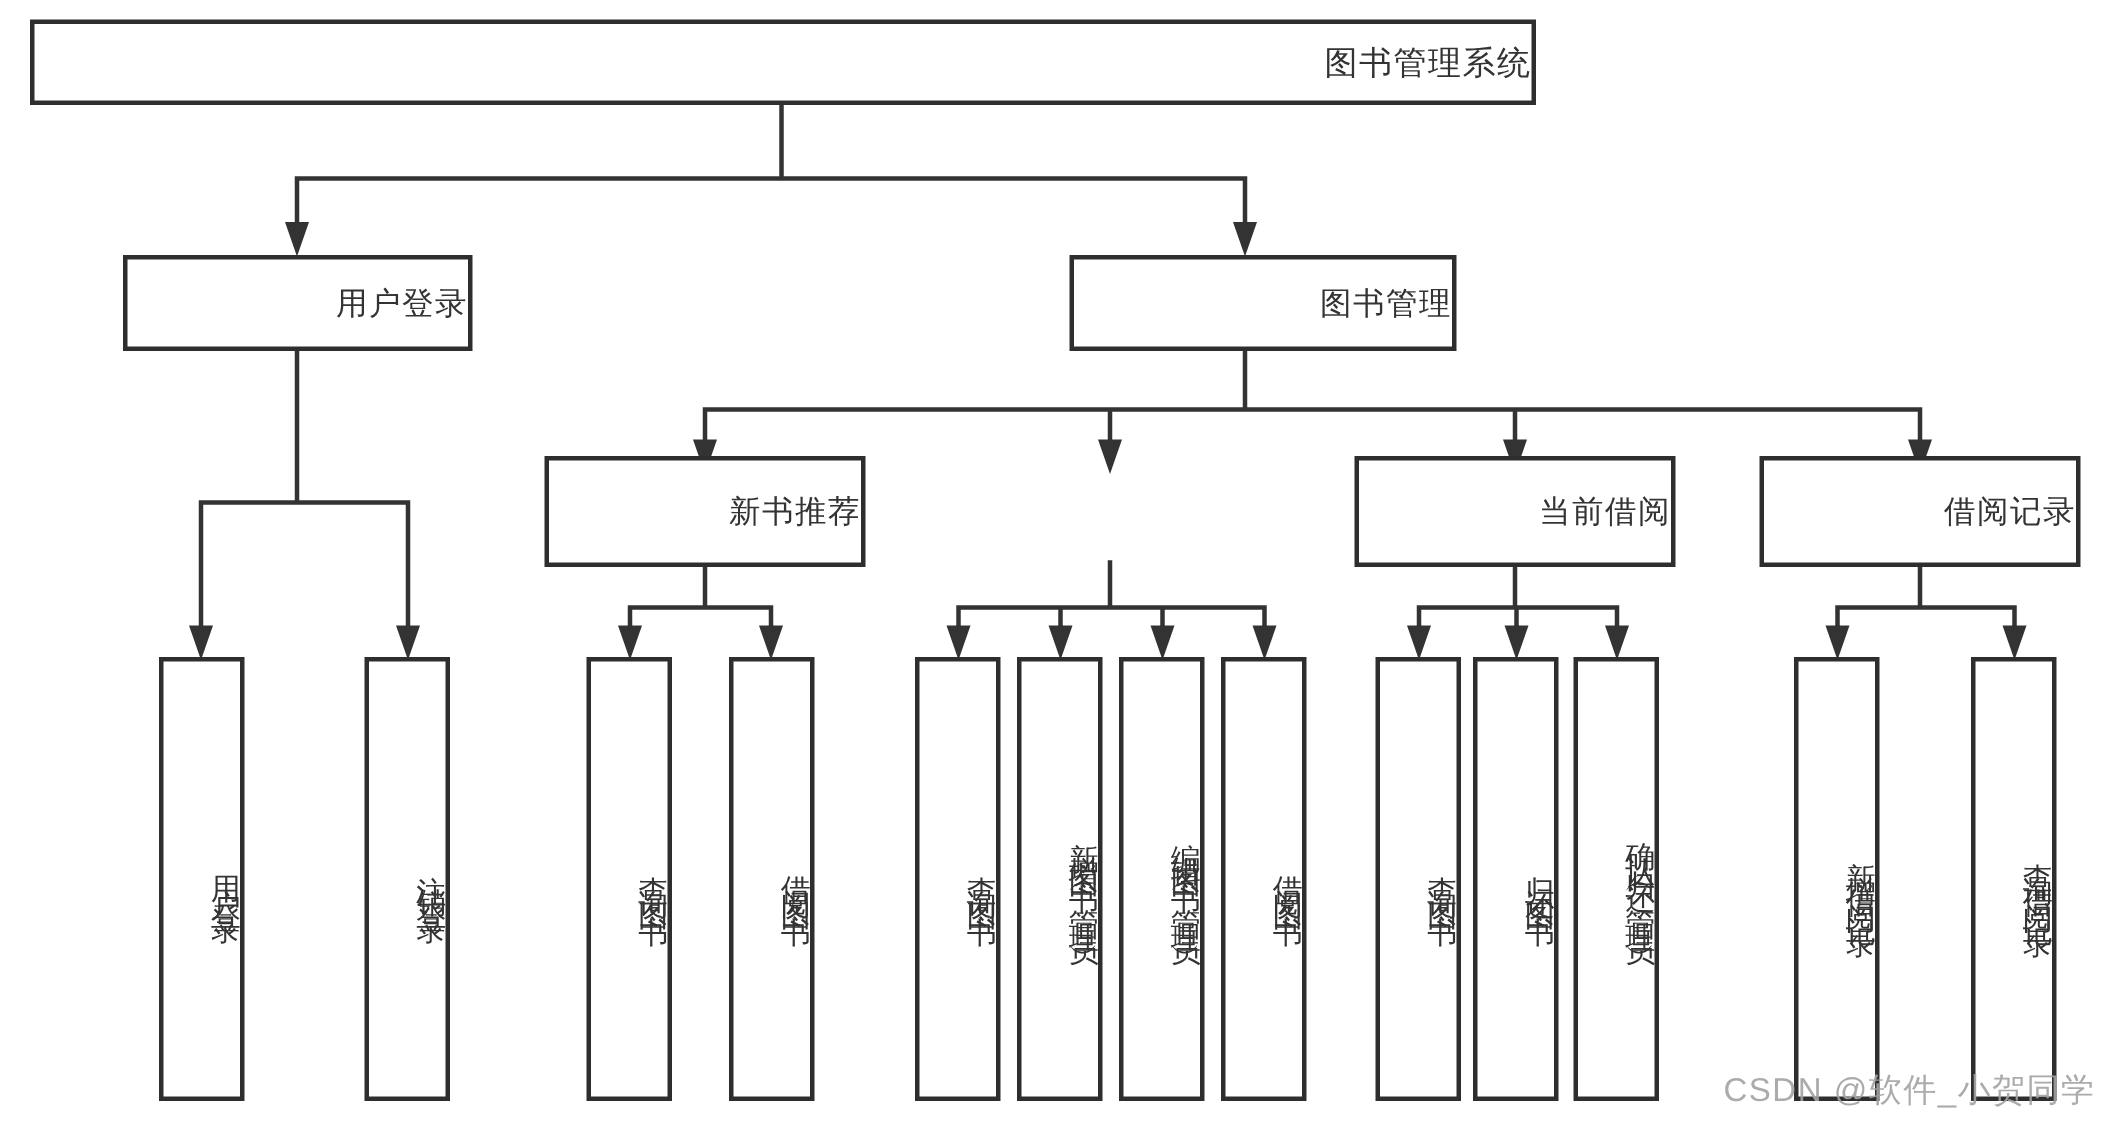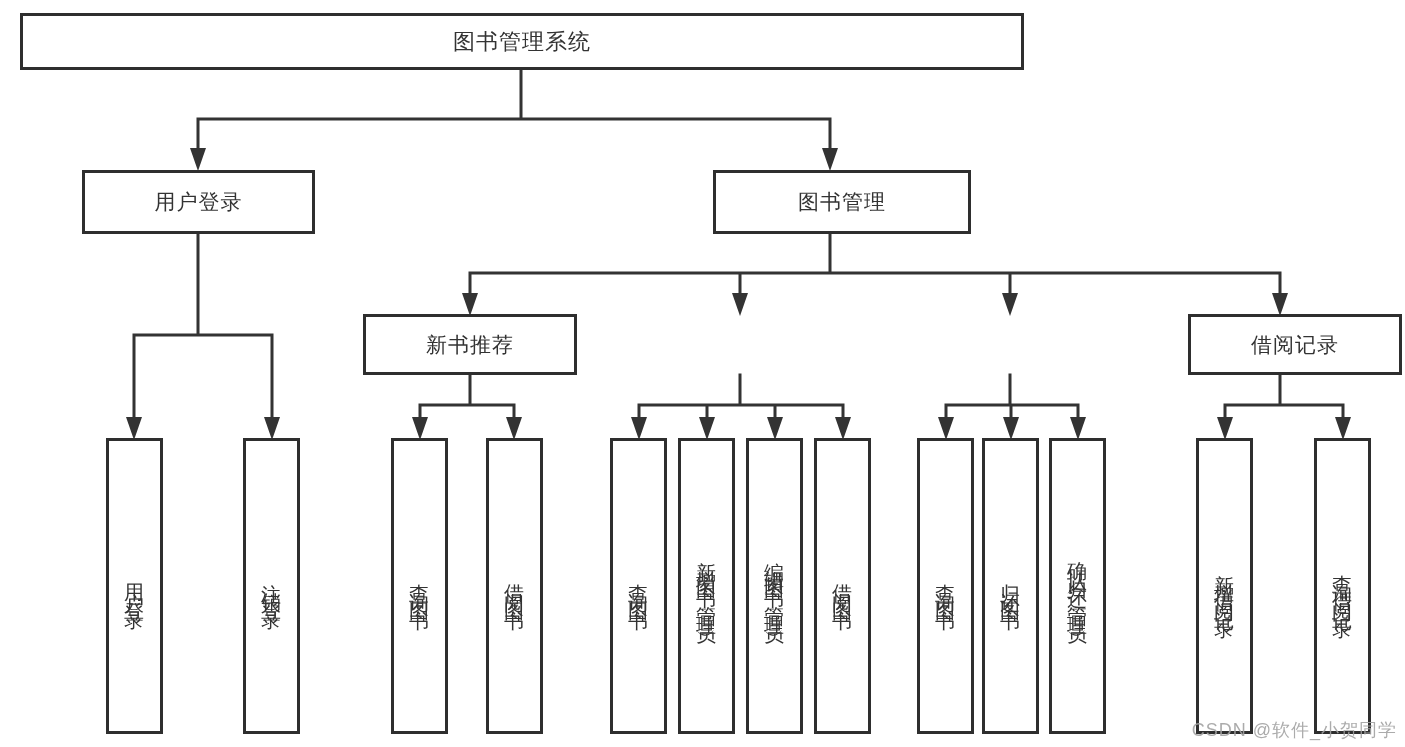--- a/index.html
+++ b/index.html
@@ -15,55 +15,55 @@
   svg.connectors{position:absolute;left:0;top:0;z-index:0;}
   svg.connectors path{stroke:#333333;stroke-width:3;fill:none;stroke-linecap:square;}
   svg.connectors polygon{fill:#333333;stroke:none;}
   .node{
     position:absolute;
     box-sizing:border-box;
     background:#ffffff;
     border:3px solid #2e2e2e;
     display:flex;
     align-items:center;
-    justify-content:center;
+    justify-content:flex-end;
     z-index:1;
     font-size:21px;
     letter-spacing:1px;
     color:#333333;
   }
   .node-root{left:20px;top:13px;width:1004px;height:57px;font-size:22px;}
   .node-l2{top:170px;height:64px;}
   .node-user-login{left:82px;width:233px;}
   .node-book-mgmt{left:713px;width:258px;}
-  .node-l3{top:314px;height:61px;width:214px;}
+  .node-l3{top:304px;height:74px;width:214px;}
   .node-l3-0{left:363px;}
   .node-l3-1{left:633px;}
   .node-l3-2{left:903px;}
-  .node-l3-3{left:1173px;margin-left:15px;}
+  .node-l3-3{left:1173px;}
   .leaf{top:438px;height:296px;width:57px;}
   .leaf .vtext{
     writing-mode:vertical-rl;
     text-orientation:mixed;
     line-height:1;
     font-size:20px;
     letter-spacing:9px;
     white-space:nowrap;
   }
   .leaf-0{left:106px;}  .leaf-1{left:243px;}
   .leaf-2{left:391px;}  .leaf-3{left:486px;}
   .leaf-4{left:610px;}  .leaf-5{left:678px;}
   .leaf-6{left:746px;}  .leaf-7{left:814px;}
   .leaf-8{left:917px;}  .leaf-9{left:982px;}
   .leaf-10{left:1049px;}
   .leaf-11{left:1196px;} .leaf-12{left:1314px;}
   .watermark{
     position:absolute;
     right:8px;bottom:5px;
-    font-size:18px;
+    font-size:22px;
     color:#a3a3a3;
     opacity:.9;
     z-index:2;
     letter-spacing:1px;
   }
 </style>
 </head>
 <body>
 
 <div class="canvas">
@@ -105,20 +105,23 @@
   <div class="node node-l2 node-user-login">
     <span>用户登录</span>
   </div>
   <div class="node node-l2 node-book-mgmt">
     <span>图书管理</span>
   </div>
 
   <div class="node node-l3 node-l3-0">
     <span>新书推荐</span>
   </div>
+  <div class="node node-l3 node-l3-2">
+    <span>当前借阅</span>
+  </div>
   <div class="node node-l3 node-l3-3">
     <span>借阅记录</span>
   </div>
 
   <div class="node leaf leaf-0">
     <span class="vtext">用户登录</span>
   </div>
   <div class="node leaf leaf-1">
     <span class="vtext">注销登录</span>
   </div>

